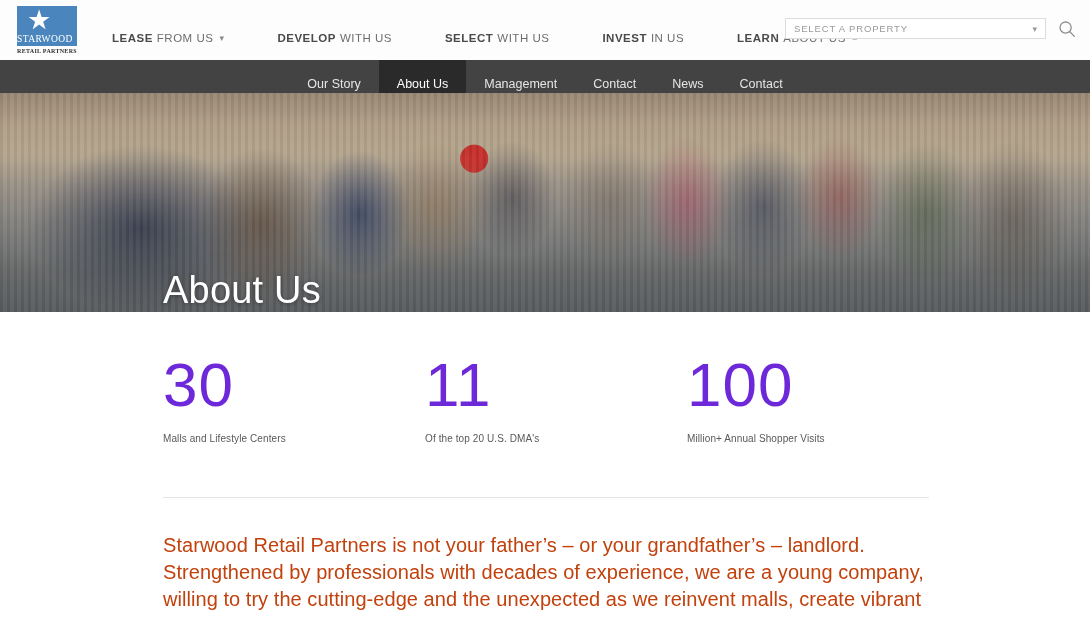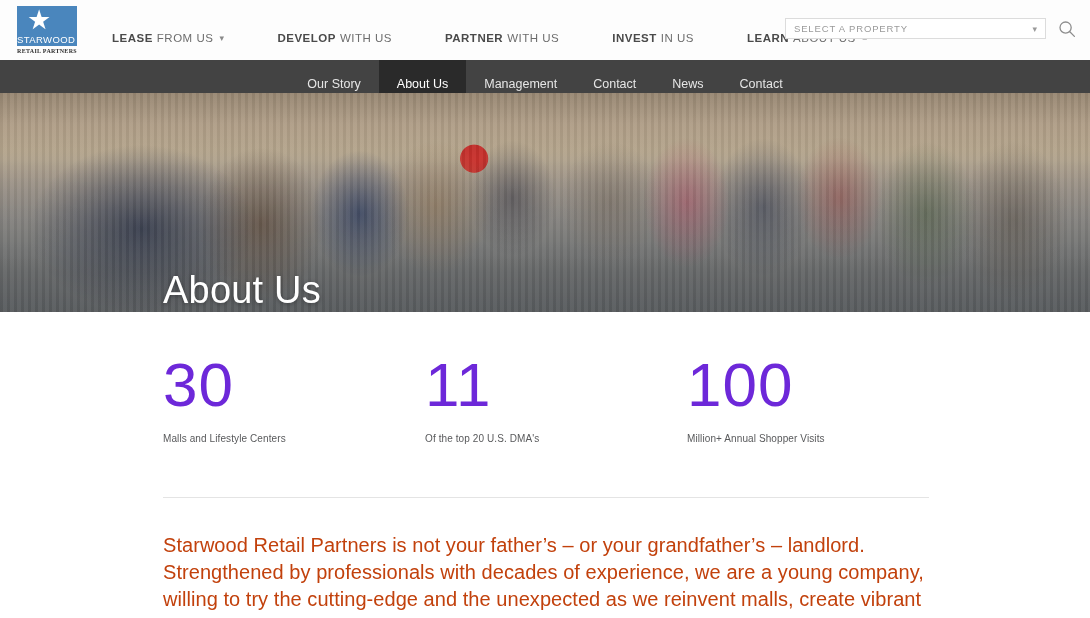--- a/index.html
+++ b/index.html
@@ -52,21 +52,21 @@
     font-size: 27px;
     line-height: 24px;
     text-align: center;
   }
   .logo-word {
     position: absolute;
     left: 0; bottom: 1px;
     width: 52px;
     text-align: center;
     color: #ffffff;
-    font-family: Liberation Sans, sans-serif;
+    font-family: Liberation Serif, serif;
     font-size: 9.5px;
     letter-spacing: 0.4px;
     line-height: 11px;
   }
   .logo-sub {
     width: 60px;
     text-align: center;
     color: #2e2e2e;
     font-family: "Liberation Serif", serif;
     font-size: 6px;
@@ -275,21 +275,21 @@
         <span>FROM US</span>
         <span class="chev">▾</span>
       </div>
 
       <div class="nav-item">
         <span class="lead">DEVELOP</span>
         <span>WITH US</span>
       </div>
 
       <div class="nav-item">
-        <span class="lead">PARTNER</span>
+        <span class="lead">SELECT</span>
         <span>WITH US</span>
       </div>
 
       <div class="nav-item">
         <span class="lead">INVEST</span>
         <span>IN US</span>
       </div>
 
       <div class="nav-item">
         <span class="lead">LEARN</span>

